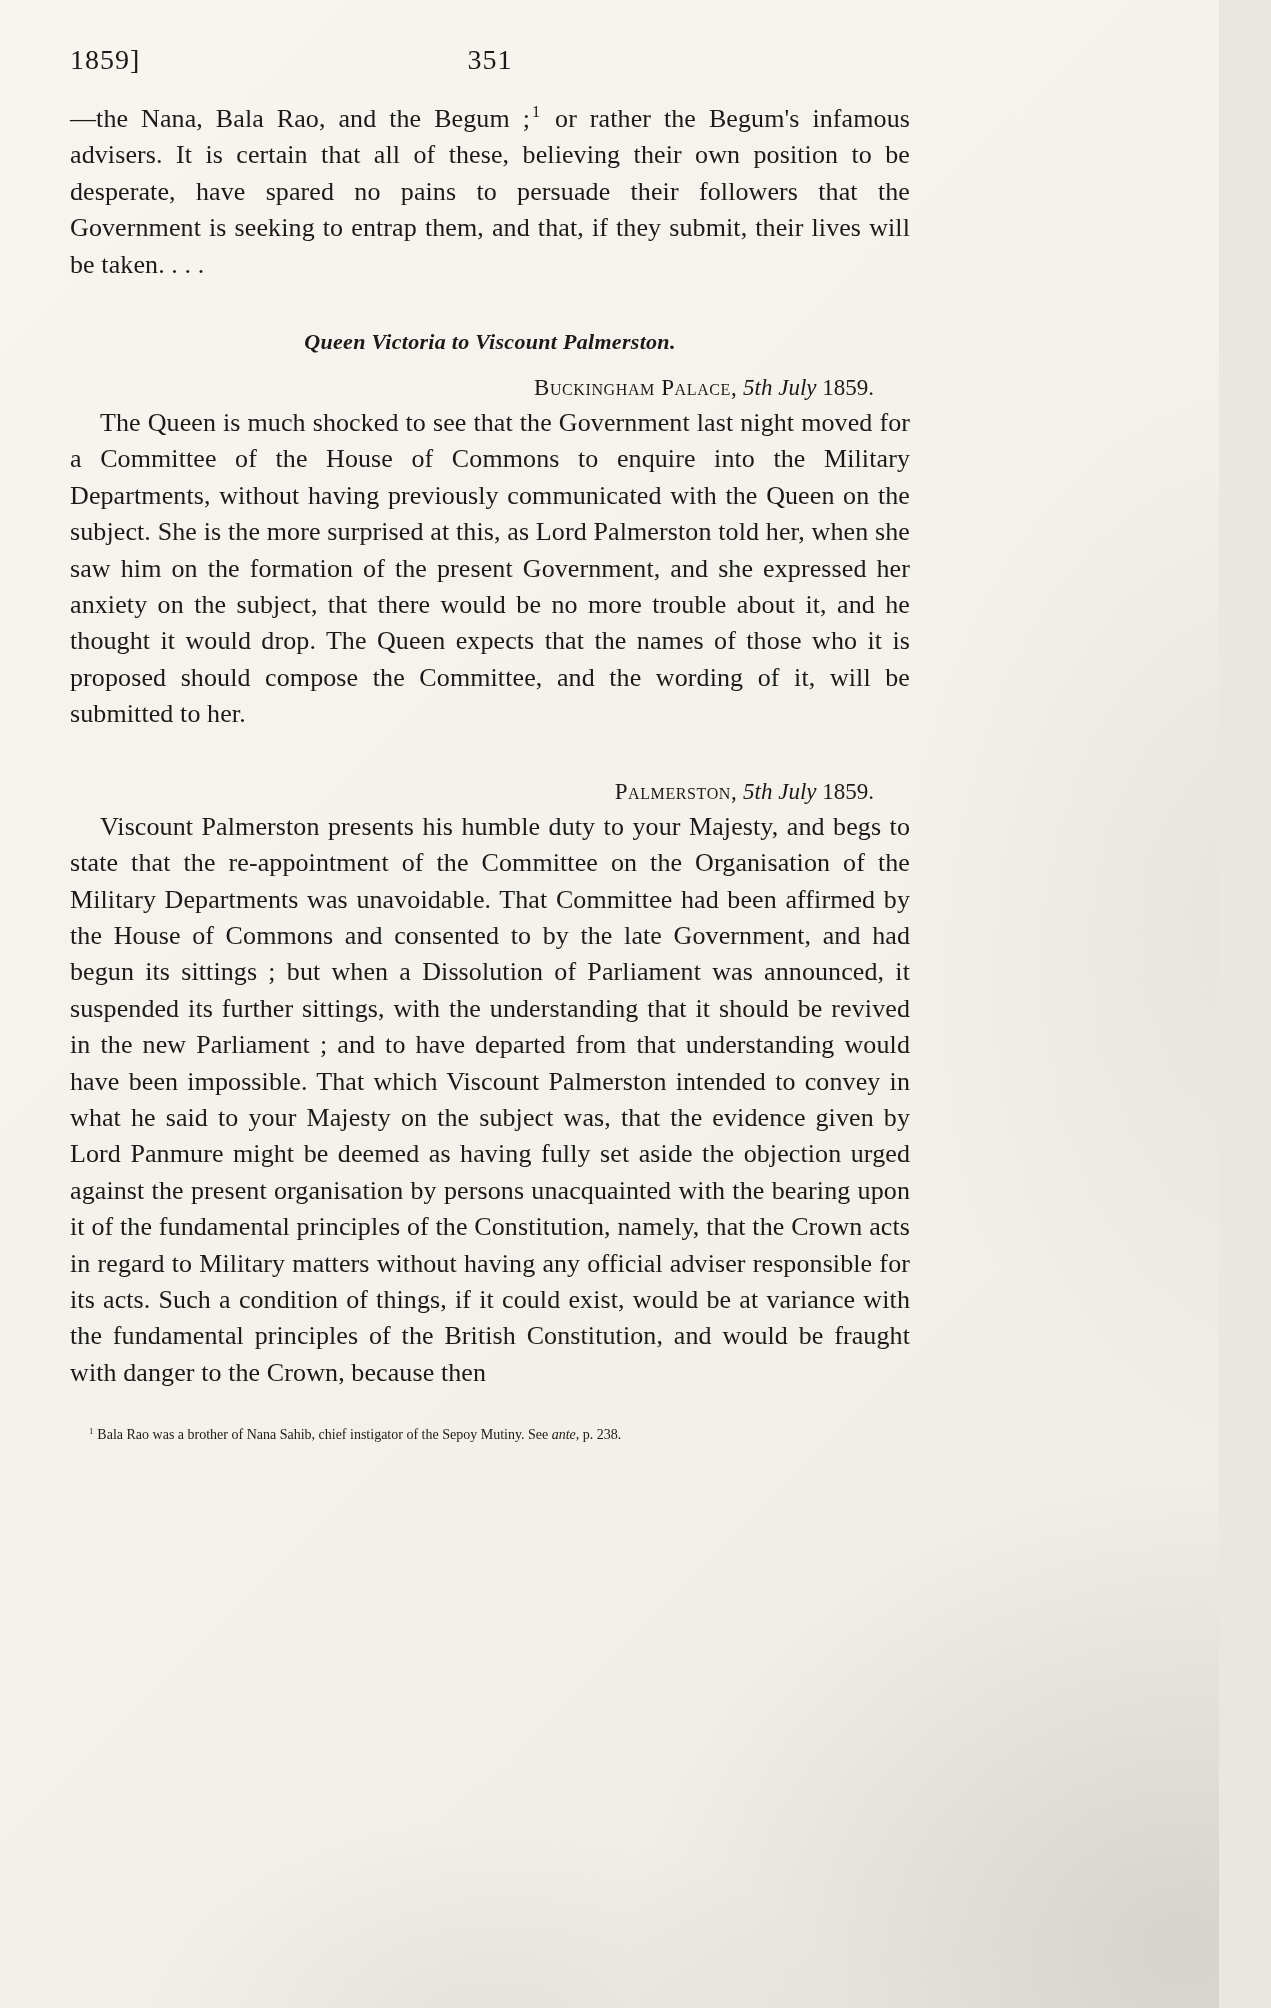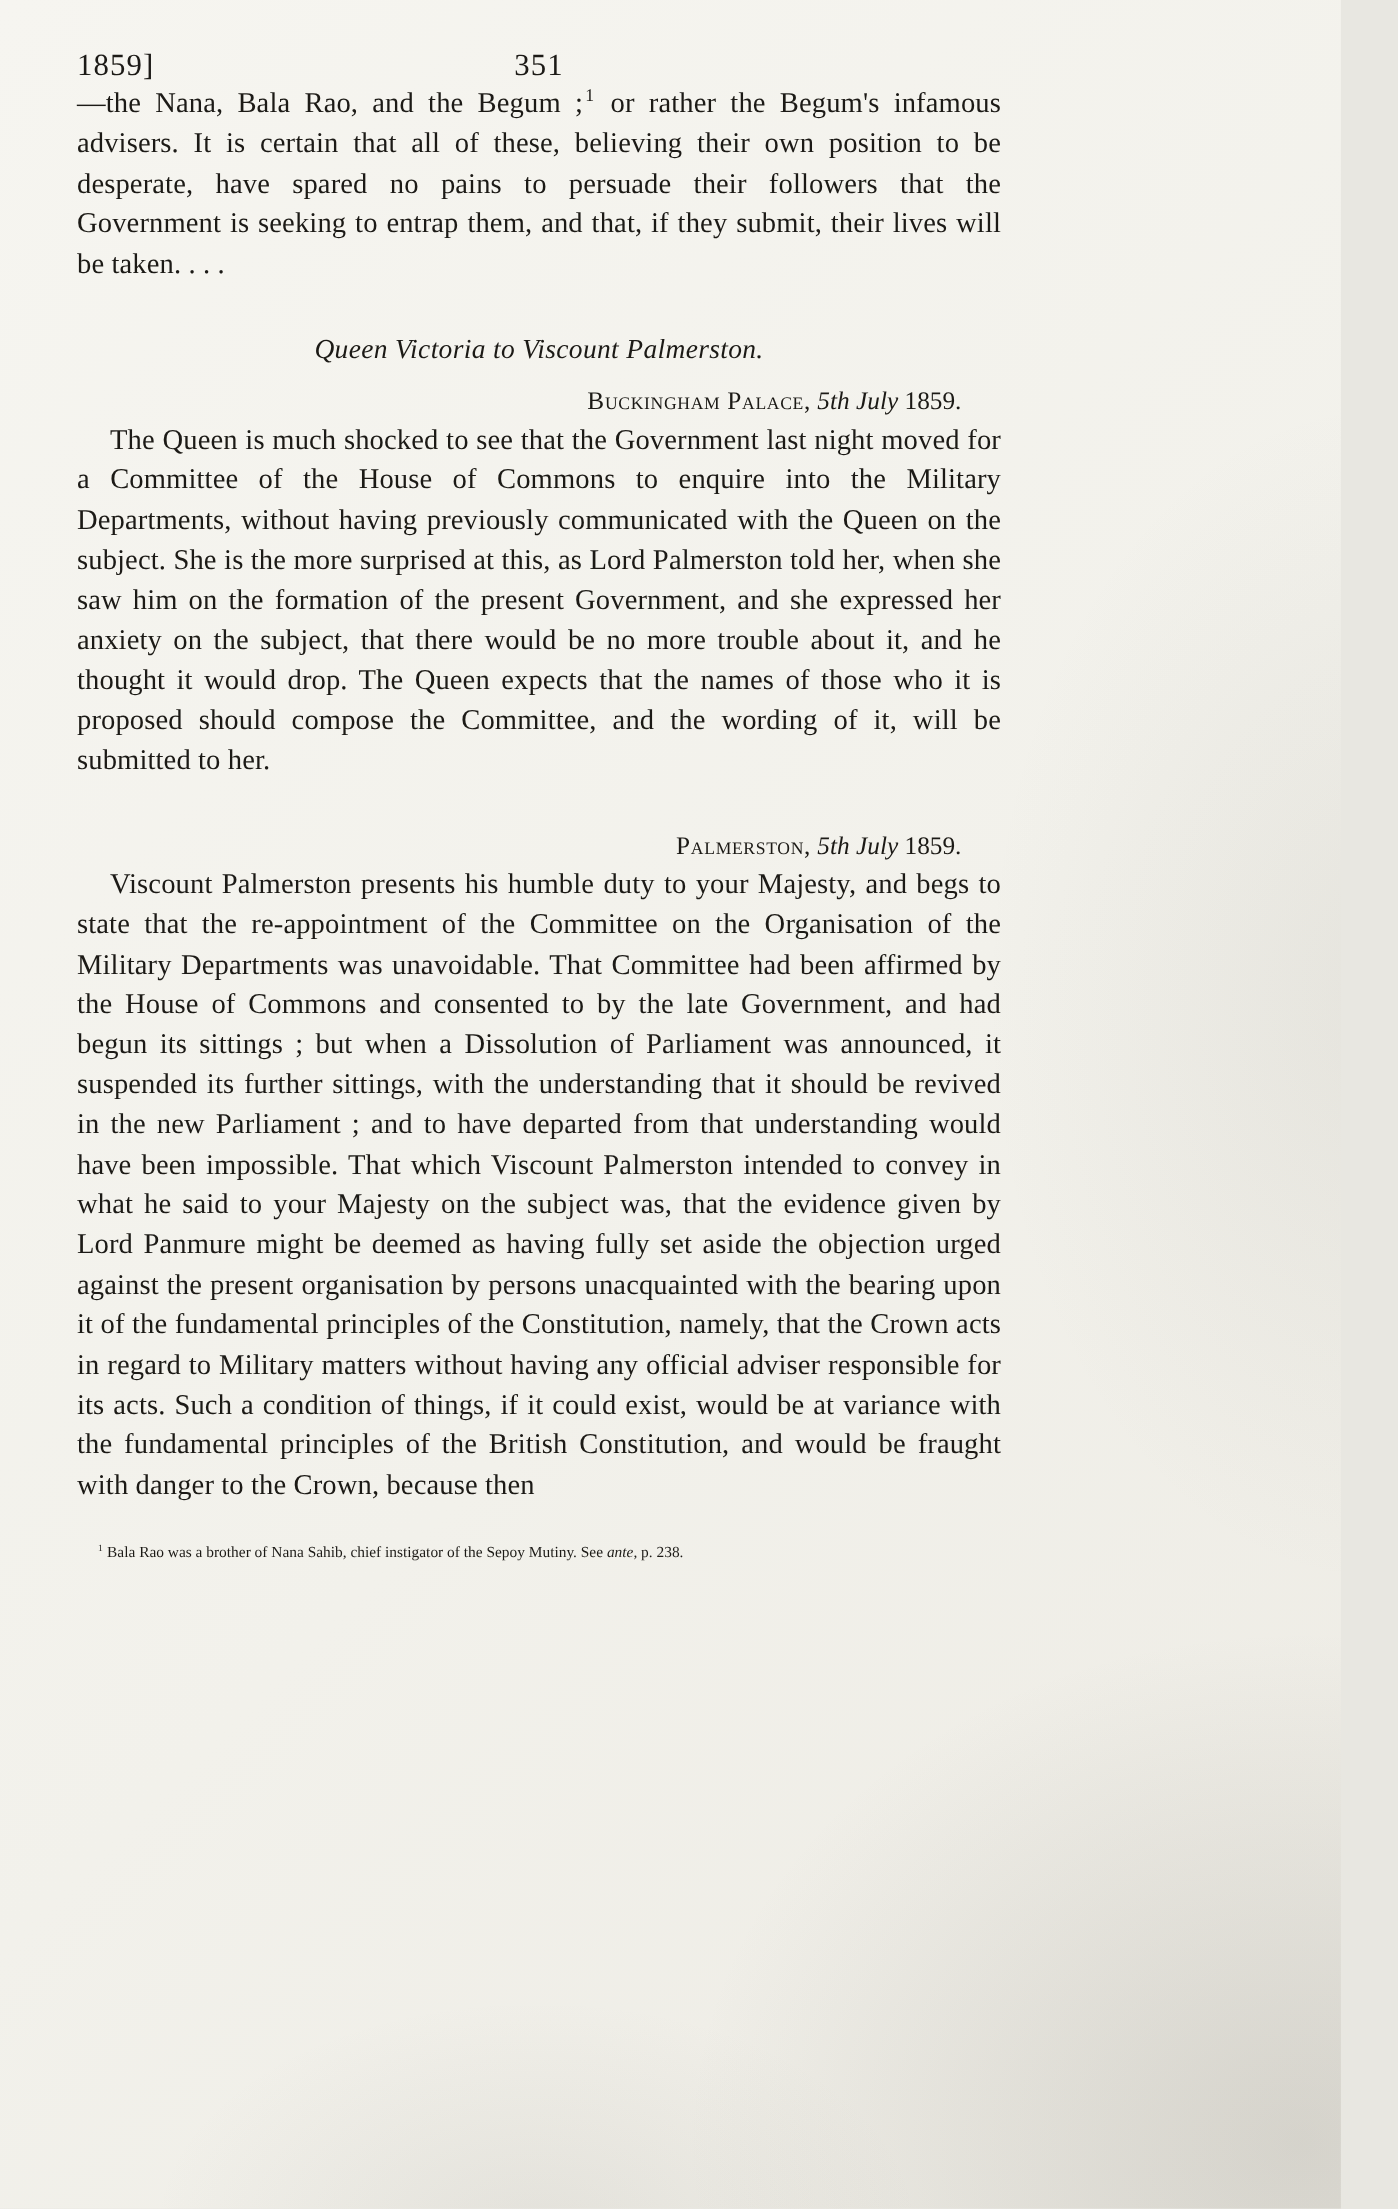--- a/index.html
+++ b/index.html
@@ -36,33 +36,33 @@
   }
   .head-year { justify-self: start; letter-spacing: 1px; }
   .head-title { justify-self: center; letter-spacing: 4px; word-spacing: 12px; }
   .head-page { justify-self: end; letter-spacing: 1px; }
   .body-par {
     font-size: 26px;
     line-height: 36.4px;
     text-align: justify;
     letter-spacing: 0.1px;
   }
-  .intro-par { }
+  .intro-par { margin-top: 25px; }
   .fnref {
     font-size: 0.62em;
     vertical-align: super;
     line-height: 0;
     padding: 0 2px;
   }
   .letter { margin-top: 46px; }
   .letter-heading {
     text-align: center;
     font-style: italic;
-    font-weight: normal;
-    font-size: 25px;
+    font-weight: bold;
+    font-size: 22px;
     letter-spacing: 0.3px;
   }
   .dateline {
     text-align: right;
     padding-right: 36px;
     font-size: 23px;
     margin-top: 20px;
     white-space: nowrap;
   }
   .dl-place { font-variant: small-caps; letter-spacing: 0.6px; }

